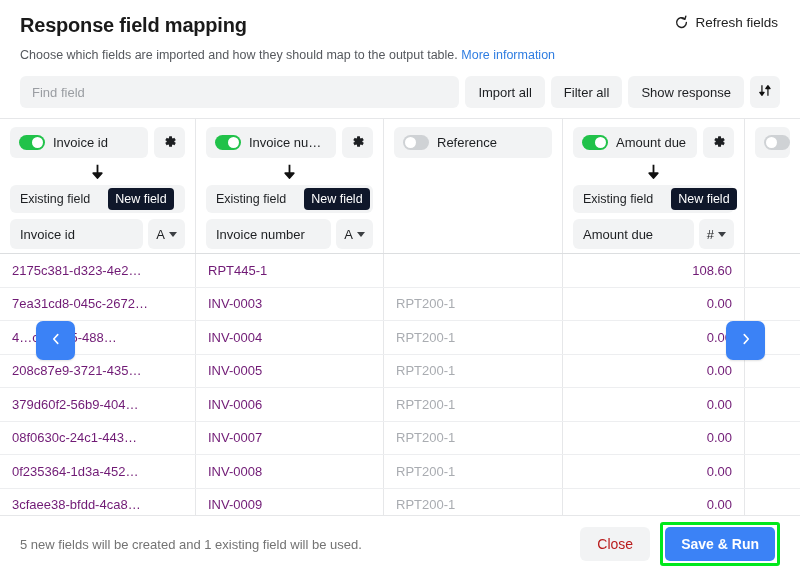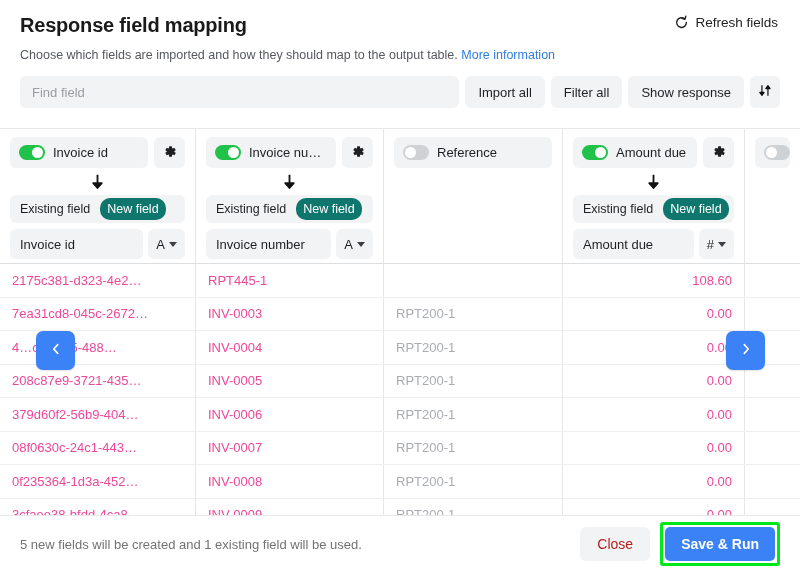--- a/index.html
+++ b/index.html
@@ -94,21 +94,21 @@
     cursor: pointer;
     white-space: nowrap;
     display: inline-flex;
     align-items: center;
     justify-content: center;
   }
   .tbtn.icon-only { padding: 0; width: 30px; }
 
   
   .grid-wrap {
-    margin-top: 20px;
+    margin-top: 10px;
     flex: 1 1 auto;
     position: relative;
     overflow: hidden;
     border-top: 1px solid #e6e7e9;
     border-bottom: 1px solid #e6e7e9;
   }
   .grid {
     position: relative;
     width: 100%;
     height: 100%;
@@ -191,36 +191,35 @@
     margin-top: 1px;
   }
 
   .seg {
     height: 28px;
     background: #f2f3f4;
     border-radius: 6px;
     display: flex;
     align-items: center;
     padding: 3px;
-    gap: 3px;
+    gap: 11px;
     font-size: 12.5px;
   }
   .seg-opt {
     padding: 0 7px;
     height: 22px;
     display: flex; align-items: center;
     border-radius: 4px;
     color: #1d1f22;
     cursor: pointer;
     white-space: nowrap;
   }
   .seg-opt.active {
-    background: #0f766e;
+    background: #0f172a;
     color: #ffffff;
-    border-radius: 10px;
   }
 
   .field-row {
     margin-top: 6px;
     display: flex;
     gap: 5px;
     align-items: center;
   }
   .field-name {
     flex: 1 1 auto;
@@ -265,21 +264,21 @@
     height: 33.5px;
     border-bottom: 1px solid #edeef0;
   }
   .cell {
     flex: 0 0 auto;
     border-right: 1px solid #e6e7e9;
     padding: 0 12px;
     display: flex;
     align-items: center;
     font-size: 13px;
-    color: #ec4899;
+    color: #701a75;
     white-space: nowrap;
     overflow: hidden;
   }
   .cell:last-child { border-right: none; }
   .cell.muted { color: #a9acb1; }
   .cell.num { justify-content: flex-end; }
   .cell .txt {
     overflow: hidden;
     text-overflow: ellipsis;
     white-space: nowrap;

